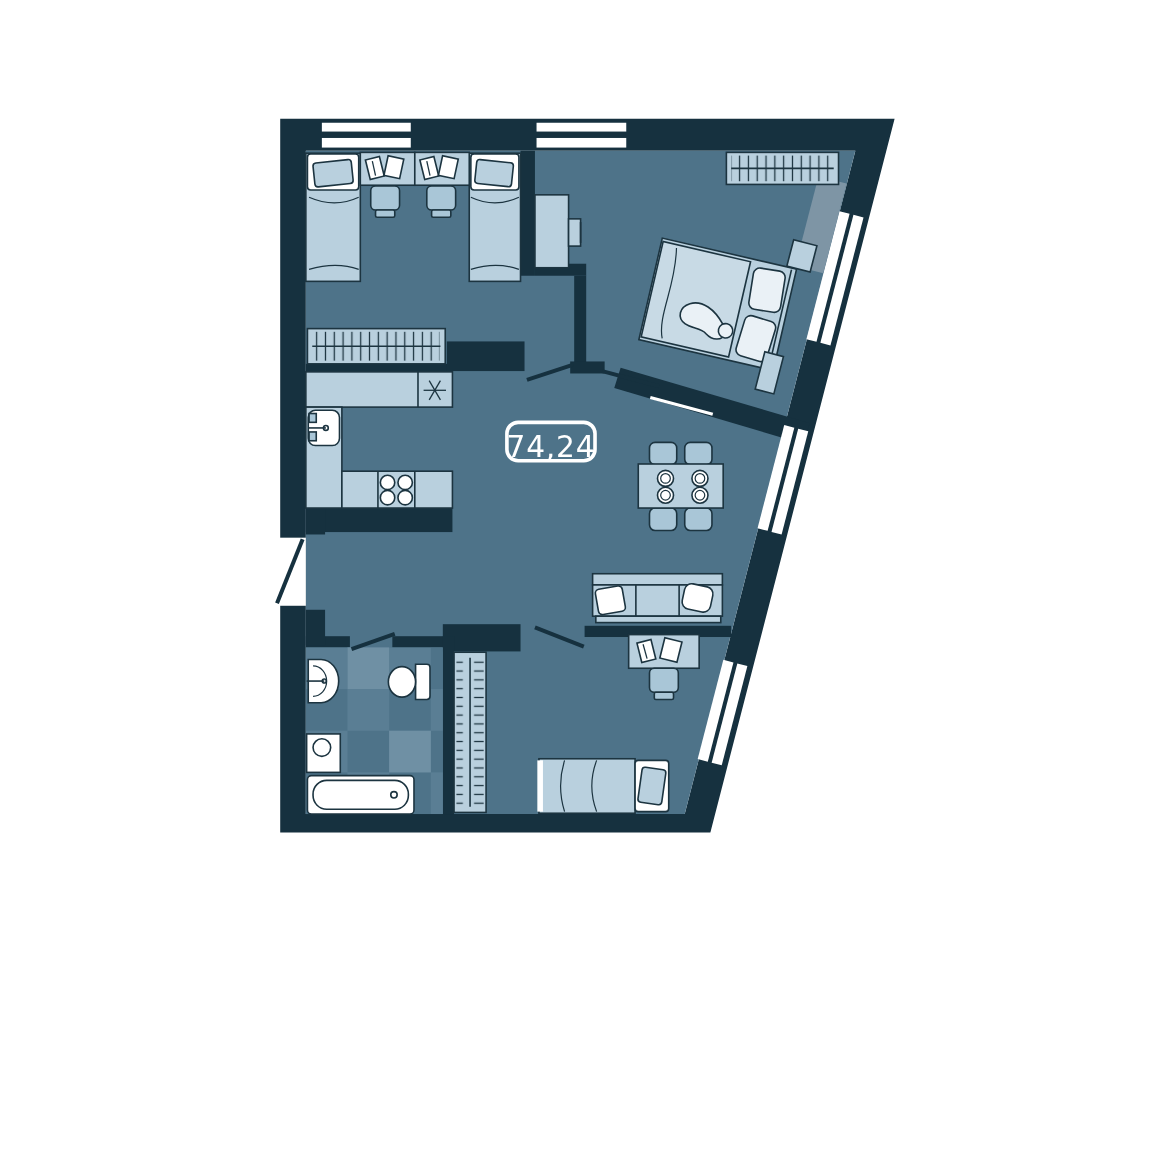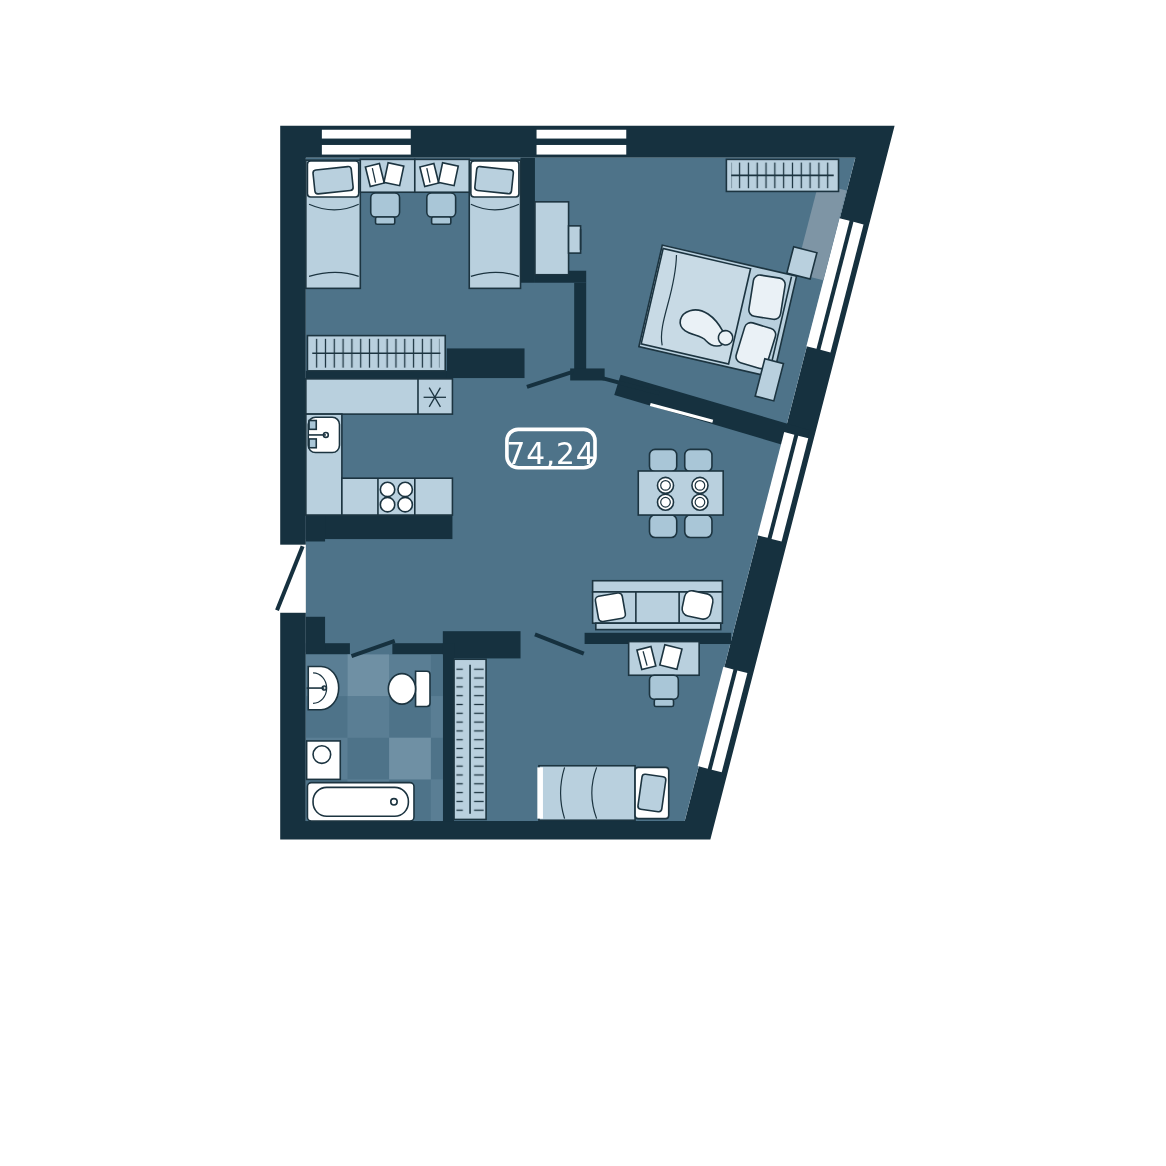--- a/index.html
+++ b/index.html
@@ -1,16 +1,16 @@
 <!DOCTYPE html>
 <html style="--wall: #16313F; --floor: #4E7389; --furn: #B9D0DE; --furnMid: #A9C6D7; --furnLight: #C8DAE5; --pillow: #EAF1F6; --white: #FFFFFF; --tile: #5A7E94; --tileLight: #6F90A4; --bay: #7E95A5; --ink: #1C3440;"><head>
 <meta charset="utf-8">
 <style>
   html,body{margin:0;padding:0;background:#ffffff;}
-  .stage{width:1166px;height:934px;position:relative;margin:16px auto;background:var(--white);}
+  .stage{width:1166px;height:934px;position:relative;margin:9px auto;background:var(--white);}
   svg{display:block;width:100%;height:100%;}
   .wall{fill:var(--wall);}
   .floorfill{fill:var(--floor);}
   .bayfill{fill:var(--bay);}
   .tileA{fill:var(--tile);}
   .tileB{fill:var(--tileLight);}
   .furn{fill:var(--furn);stroke:var(--ink);stroke-width:2;}
   .furnM{fill:var(--furnMid);stroke:var(--ink);stroke-width:2;}
   .furnL{fill:var(--furnLight);stroke:var(--ink);stroke-width:2;}
   .whitefill{fill:var(--white);stroke:var(--ink);stroke-width:2;}

